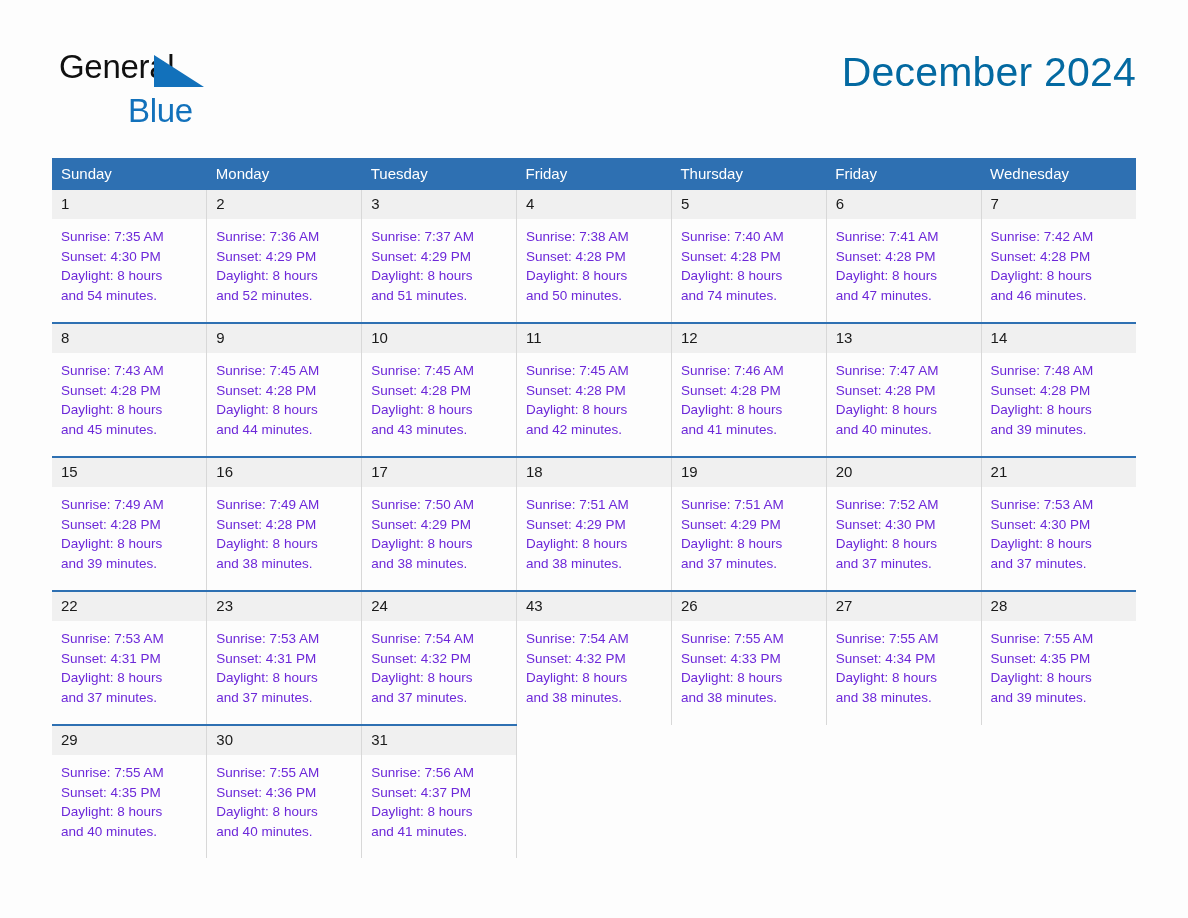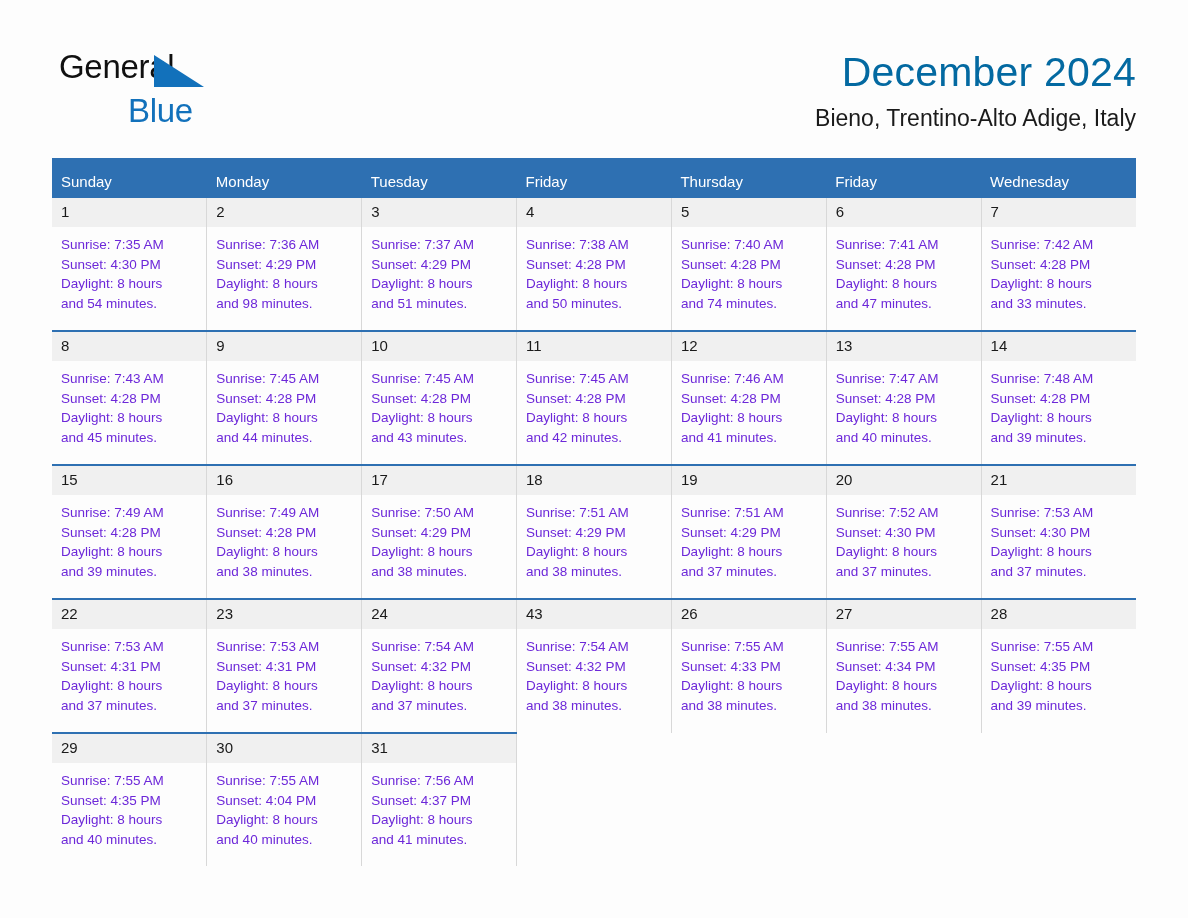--- a/index.html
+++ b/index.html
@@ -94,21 +94,21 @@
     table-layout: fixed;
   }
   .cal col { width: 154.85px; }
 
   .cal thead th {
     background: #2e70b2;
     color: #ffffff;
     font-size: 15px;
     font-weight: normal;
     text-align: left;
-    padding: 15px 0 8px 9px;
+    padding: 7px 0 8px 9px;
     height: 16px;
     vertical-align: middle;
     border: none;
   }
 
   .week-row td {
     padding: 0;
     vertical-align: top;
     border-right: 1px solid #d8d8d8;
     border-top: 2px solid #2e70b2;
@@ -152,21 +152,20 @@
       <span class="brand-tri">
         <svg width="52" height="34" viewBox="0 0 52 34" aria-hidden="true">
           <polygon points="0,0 50,32 0,32" fill="#1271bb"></polygon>
         </svg>
       </span>
       <span class="brand-blue">Blue</span>
     </div>
 
     <div class="title-block">
       <div class="month-title">December 2024</div>
-      <div class="location">Bieno, Trentino-Alto Adige, Italy</div>
     </div>
 
   </div>
 
   <table class="cal">
     <colgroup>
       <col>
         <col>
         <col>
         <col>
@@ -196,21 +195,21 @@
             <div>Daylight: 8 hours</div>
             <div>and 54 minutes.</div>
           </div>
         </td>
         <td>
           <div class="daynum">2</div>
           <div class="detail">
             <div>Sunrise: 7:36 AM</div>
             <div>Sunset: 4:29 PM</div>
             <div>Daylight: 8 hours</div>
-            <div>and 98 minutes.</div>
+            <div>and 52 minutes.</div>
           </div>
         </td>
         <td>
           <div class="daynum">3</div>
           <div class="detail">
             <div>Sunrise: 7:37 AM</div>
             <div>Sunset: 4:29 PM</div>
             <div>Daylight: 8 hours</div>
             <div>and 51 minutes.</div>
           </div>
@@ -241,21 +240,21 @@
             <div>Daylight: 8 hours</div>
             <div>and 47 minutes.</div>
           </div>
         </td>
         <td>
           <div class="daynum">7</div>
           <div class="detail">
             <div>Sunrise: 7:42 AM</div>
             <div>Sunset: 4:28 PM</div>
             <div>Daylight: 8 hours</div>
-            <div>and 33 minutes.</div>
+            <div>and 46 minutes.</div>
           </div>
         </td>
       </tr>
 
       <tr class="week-row">
         <td>
           <div class="daynum">8</div>
           <div class="detail">
             <div>Sunrise: 7:43 AM</div>
             <div>Sunset: 4:28 PM</div>
@@ -458,21 +457,21 @@
             <div>Sunrise: 7:55 AM</div>
             <div>Sunset: 4:35 PM</div>
             <div>Daylight: 8 hours</div>
             <div>and 40 minutes.</div>
           </div>
         </td>
         <td>
           <div class="daynum">30</div>
           <div class="detail">
             <div>Sunrise: 7:55 AM</div>
-            <div>Sunset: 4:04 PM</div>
+            <div>Sunset: 4:36 PM</div>
             <div>Daylight: 8 hours</div>
             <div>and 40 minutes.</div>
           </div>
         </td>
         <td>
           <div class="daynum">31</div>
           <div class="detail">
             <div>Sunrise: 7:56 AM</div>
             <div>Sunset: 4:37 PM</div>
             <div>Daylight: 8 hours</div>

